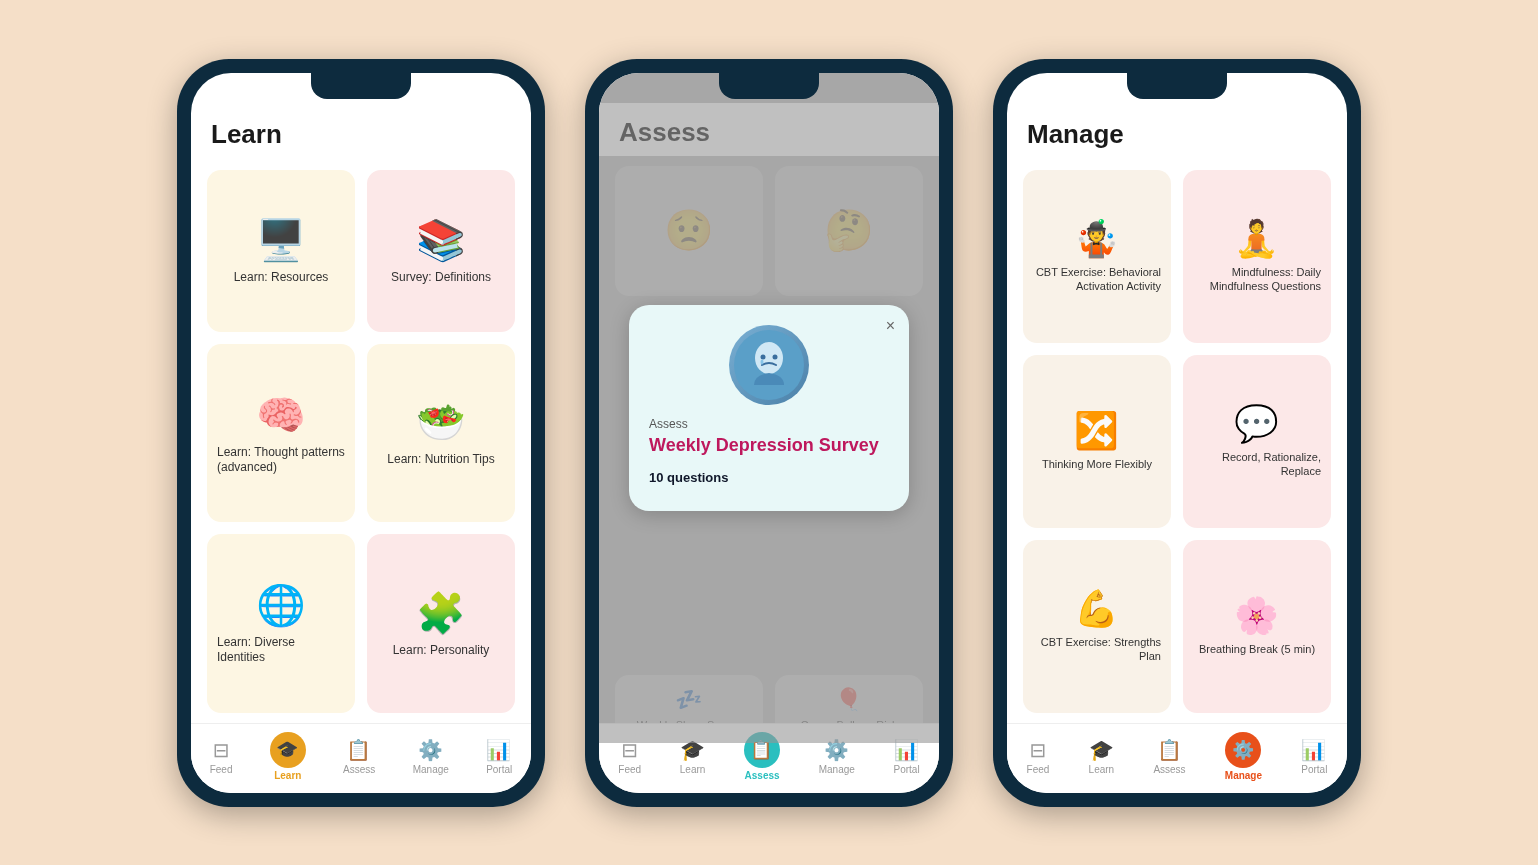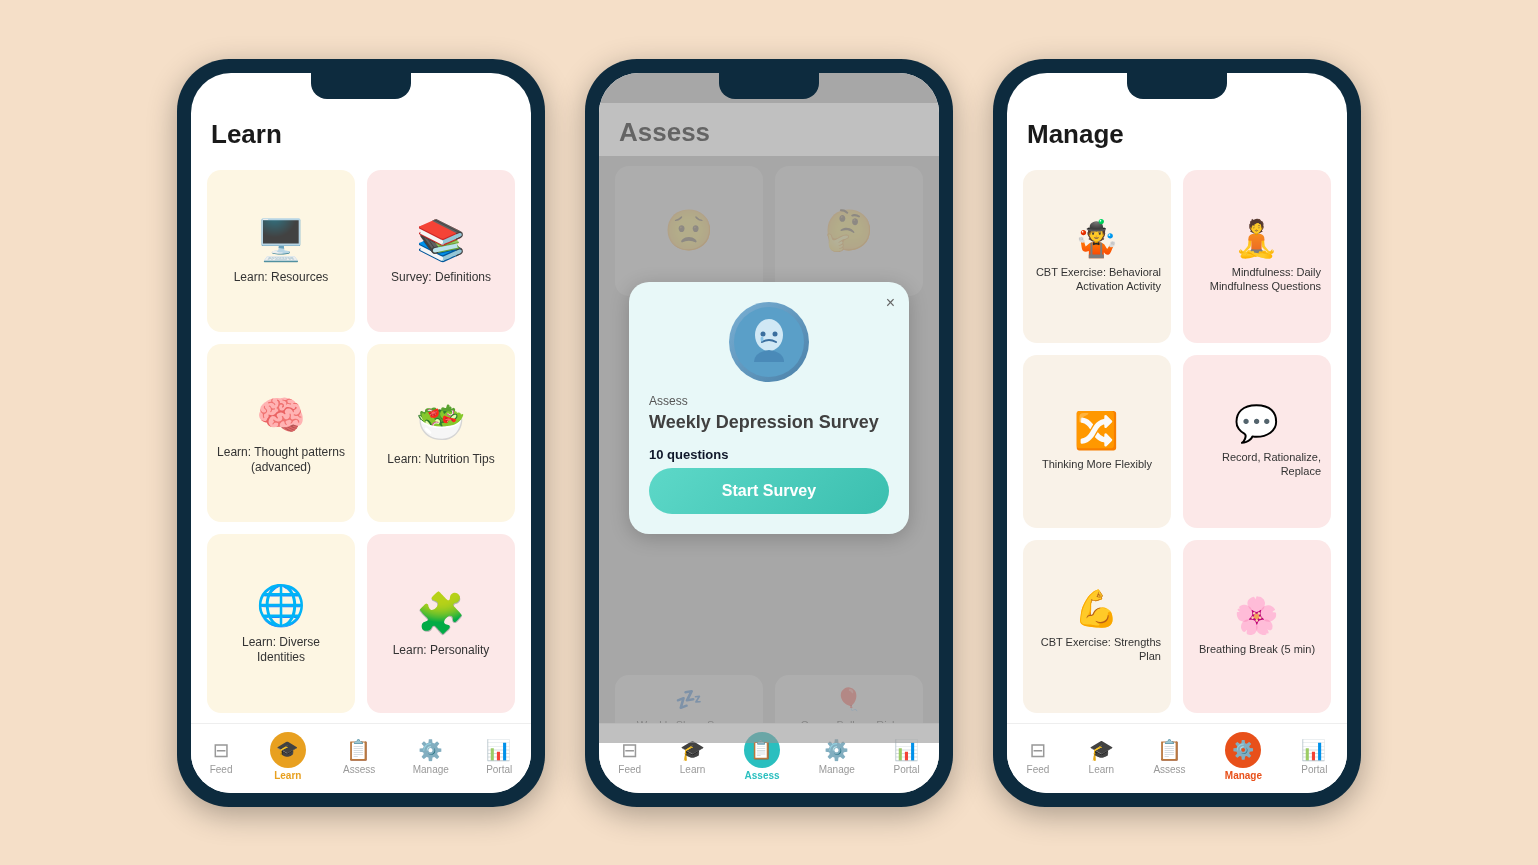--- a/index.html
+++ b/index.html
@@ -99,21 +99,21 @@
     .card.yellow { background: #fdf6e3; }
 
     .card-icon {
       font-size: 40px;
       line-height: 1;
     }
 
     .card-label {
       font-size: 12px;
       color: #333;
-      text-align: center;
+      text-align: left;
       line-height: 1.3;
     }
 
     
     .bottom-nav {
       display: flex;
       justify-content: space-around;
       align-items: center;
       padding: 8px 0 12px;
       border-top: 1px solid #eee;
@@ -217,21 +217,21 @@
 
     .modal-category {
       font-size: 12px;
       color: #555;
       margin-bottom: 4px;
     }
 
     .modal-title {
       font-size: 18px;
       font-weight: 700;
-      color: #404040;
+      color: #be185d;
       margin-bottom: 14px;
     }
 
     .modal-questions {
       font-size: 13px;
       font-weight: 700;
       color: #0f172a;
       margin-bottom: 6px;
     }
 
@@ -414,21 +414,20 @@
 
                 <path d="M20 55 Q20 45 35 43 Q50 45 50 55" fill="#4a8ab8"></path>
               </svg>
             </div>
           </div>
 
           <div class="modal-category">Assess</div>
           <div class="modal-title">Weekly Depression Survey</div>
           <div class="modal-questions">10 questions</div>
 
-          <button class="modal-btn">Start Survey</button>
         </div>
       </div>
 
       <div class="assess-bottom">
         <div class="assess-bottom-card">
           <div style="font-size:22px;">💤</div>
           <div class="assess-bottom-label">Weekly Sleep Survey</div>
         </div>
         <div class="assess-bottom-card">
           <div style="font-size:22px;">🎈</div>

